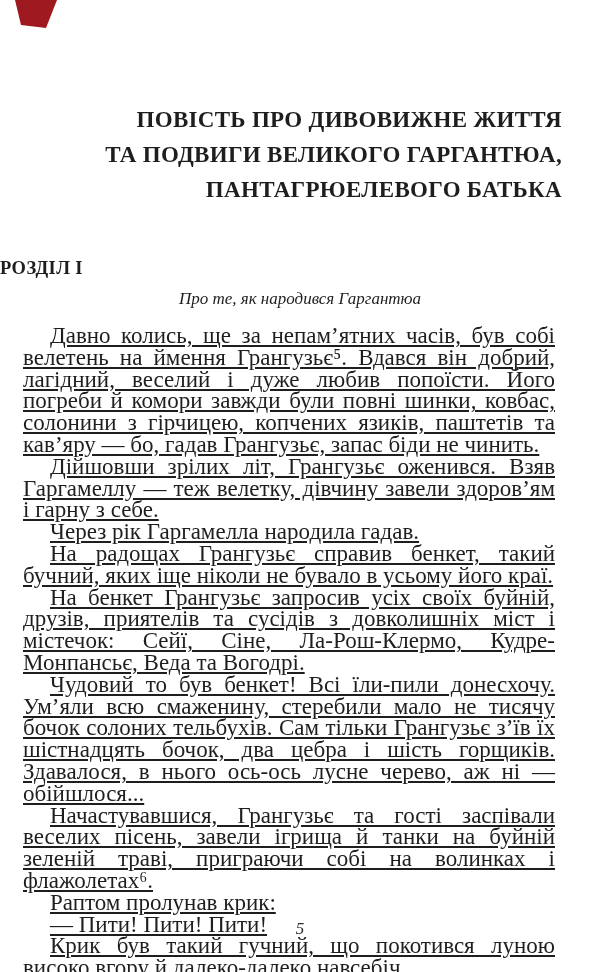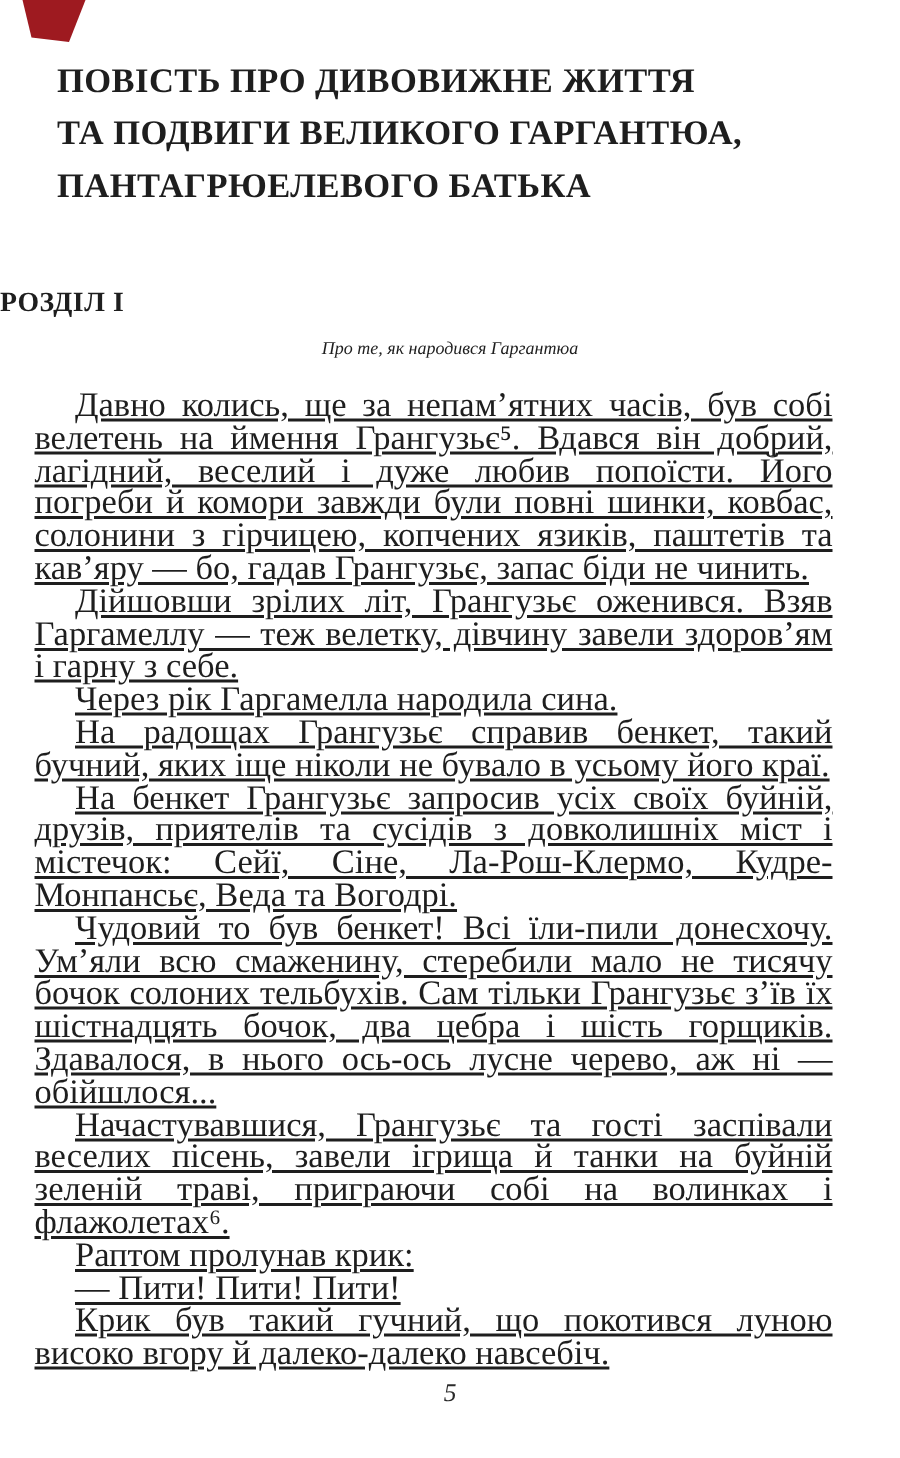--- a/index.html
+++ b/index.html
@@ -17,40 +17,40 @@
     overflow: hidden;
   }
   .corner-mark {
     position: absolute;
     top: 0;
     left: 0;
     width: 70px;
     height: 32px;
   }
   .title-block {
-    padding-top: 36px;
+    padding-top: 102px;
     margin: 0 38px;
-    text-align: left;
+    text-align: right;
     font-weight: bold;
     font-size: 23px;
     line-height: 35px;
     letter-spacing: 0.3px;
   }
   .chapter-heading {
     margin-top: 50px;
     font-weight: bold;
     font-size: 18.5px;
     line-height: 22px;
     letter-spacing: 0.4px;
   }
   .chapter-subtitle {
     margin-top: 9px;
     text-align: center;
     font-style: italic;
-    font-size: 12px;
+    font-size: 17px;
     line-height: 21px;
   }
   .body-text {
     margin: 16px 45px 0 23px;
     font-size: 23px;
     line-height: 21.8px;
     text-align: justify;
     text-justify: inter-word;
     text-decoration: underline;
   }
@@ -84,21 +84,21 @@
     <div>ПАНТАГРЮЕЛЕВОГО БАТЬКА</div>
   </div>
 
   <div class="chapter-heading">РОЗДІЛ I</div>
 
   <div class="chapter-subtitle">Про те, як народився Гаргантюа</div>
 
   <div class="body-text">
     <p>Давно колись, ще за непам’ятних часів, був собі велетень на ймення Грангузьє⁵. Вдався він добрий, лагідний, веселий і дуже любив попоїсти. Його погреби й комори завжди були повні шинки, ковбас, солонини з гірчицею, копчених язиків, паштетів та кав’яру — бо, гадав Грангузьє, запас біди не чинить.</p>
     <p>Дійшовши зрілих літ, Грангузьє оженився. Взяв Гаргамеллу — теж велетку, дівчину завели здоров’ям і гарну з себе.</p>
-    <p>Через рік Гаргамелла народила сина.</p>
+    <p>Через рік Гаргамелла народила гадав.</p>
     <p>На радощах Грангузьє справив бенкет, такий бучний, яких іще ніколи не бувало в усьому його краї.</p>
     <p>На бенкет Грангузьє запросив усіх своїх буйній, друзів, приятелів та сусідів з довколишніх міст і містечок: Сейї, Сіне, Ла-Рош-Клермо, Кудре-Монпансьє, Веда та Вогодрі.</p>
     <p>Чудовий то був бенкет! Всі їли-пили донесхочу. Ум’яли всю смаженину, стеребили мало не тисячу бочок солоних тельбухів. Сам тільки Грангузьє з’їв їх шістнадцять бочок, два цебра і шість горщиків. Здавалося, в нього ось-ось лусне черево, аж ні — обійшлося...</p>
     <p>Начастувавшися, Грангузьє та гості заспівали веселих пісень, завели ігрища й танки на буйній зеленій траві, приграючи собі на волинках і флажолетах⁶.</p>
     <p>Раптом пролунав крик:</p>
     <p>— Пити! Пити! Пити!</p>
     <p>Крик був такий гучний, що покотився луною високо вгору й далеко-далеко навсебіч.</p>
   </div>
 
   <div class="page-number">5</div>

